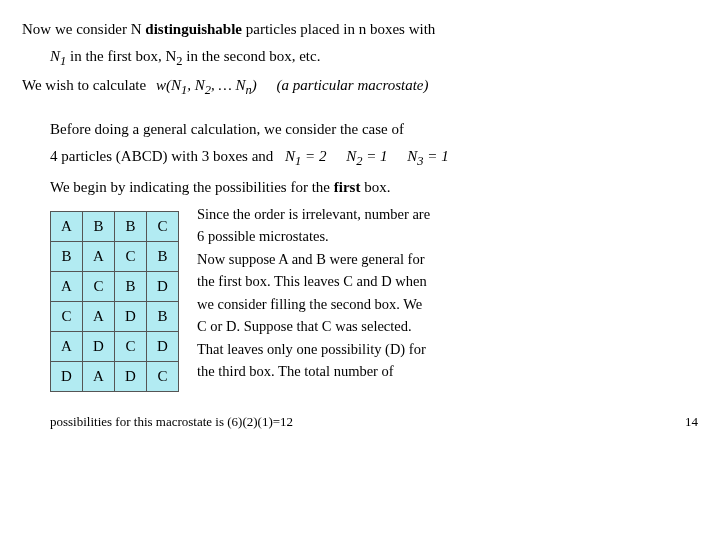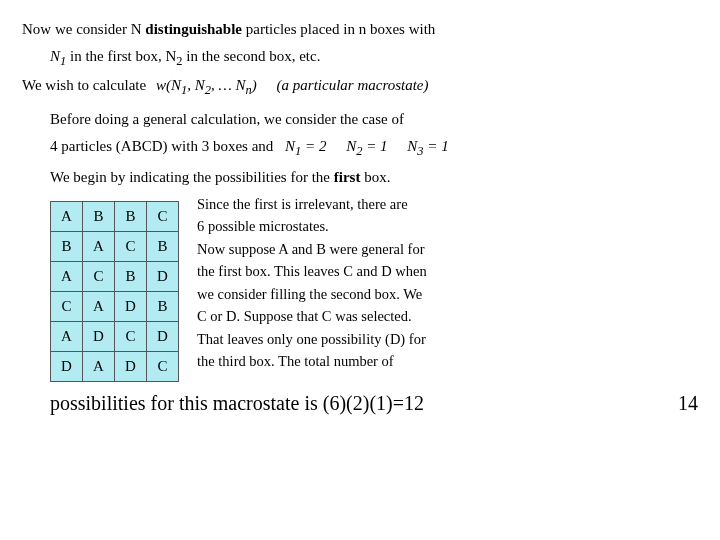--- a/index.html
+++ b/index.html
@@ -40,22 +40,22 @@
       margin-top: 4px;
     }
     .right-text {
       margin-left: 18px;
       font-size: 14.5px;
       line-height: 1.55;
       max-width: 380px;
     }
     .possibilities-line {
       margin-left: 28px;
-      margin-top: 2px;
-      font-size: 20px;
+      margin-top: 14px;
+      font-size: 13px;
     }
   </style>
 </head>
 <body>
 
 <div class="content-area">
 
   <div class="line">
     <span>Now we consider N </span><b>distinguishable</b><span> particles placed in n boxes with</span>
   </div>
@@ -68,21 +68,21 @@
   </div>
 
   <div class="line" style="margin-top:2px;">
     <span>We wish to calculate</span>
     <span style="font-style:italic; margin-left:6px; margin-right:6px;">
       <i>w</i>(<i>N</i><sub>1</sub>, <i>N</i><sub>2</sub>, … <i>N</i><sub><i>n</i></sub>)
     </span>
     <span style="margin-left:10px; font-style:italic;font-family:Liberation Serif, serif;">(a particular macrostate)</span>
   </div>
 
-  <div class="line indent" style="margin-top:8px;">Before doing a general calculation, we consider the case of</div>
+  <div class="line indent" style="margin-top:18px;">Before doing a general calculation, we consider the case of</div>
 
   <div class="line indent">
     <span>4 particles (ABCD) with 3 boxes and</span>
     <span style="font-style:italic; margin-left:8px; margin-right:8px;"><i>N</i><sub>1</sub> = 2</span>
     <span style="font-style:italic; margin-left:8px; margin-right:8px;"><i>N</i><sub>2</sub> = 1</span>
     <span style="font-style:italic; margin-left:8px;"><i>N</i><sub>3</sub> = 1</span>
   </div>
 
   <div class="line indent" style="margin-top:6px;">
     <span>We begin by indicating the possibilities  for the </span><b>first</b><span> box.</span>
@@ -125,21 +125,21 @@
           <tr>
             <td class="cyan-cell">D</td>
             <td class="cyan-cell">A</td>
             <td class="cyan-cell">D</td>
             <td class="cyan-cell">C</td>
           </tr>
         </tbody>
     </table>
 
     <div class="right-text">
-      <div>Since the first is irrelevant, there are</div>
+      <div>Since the order is irrelevant, number are</div>
       <div>6 possible microstates.</div>
       <div>Now suppose A and B were general for</div>
       <div>the first box. This leaves C and D when</div>
       <div>we consider filling the second box. We</div>
       <div>C or D. Suppose that C was selected.</div>
       <div>That leaves only one possibility (D) for</div>
       <div>the third box. The total number of</div>
     </div>
   </div>
 

